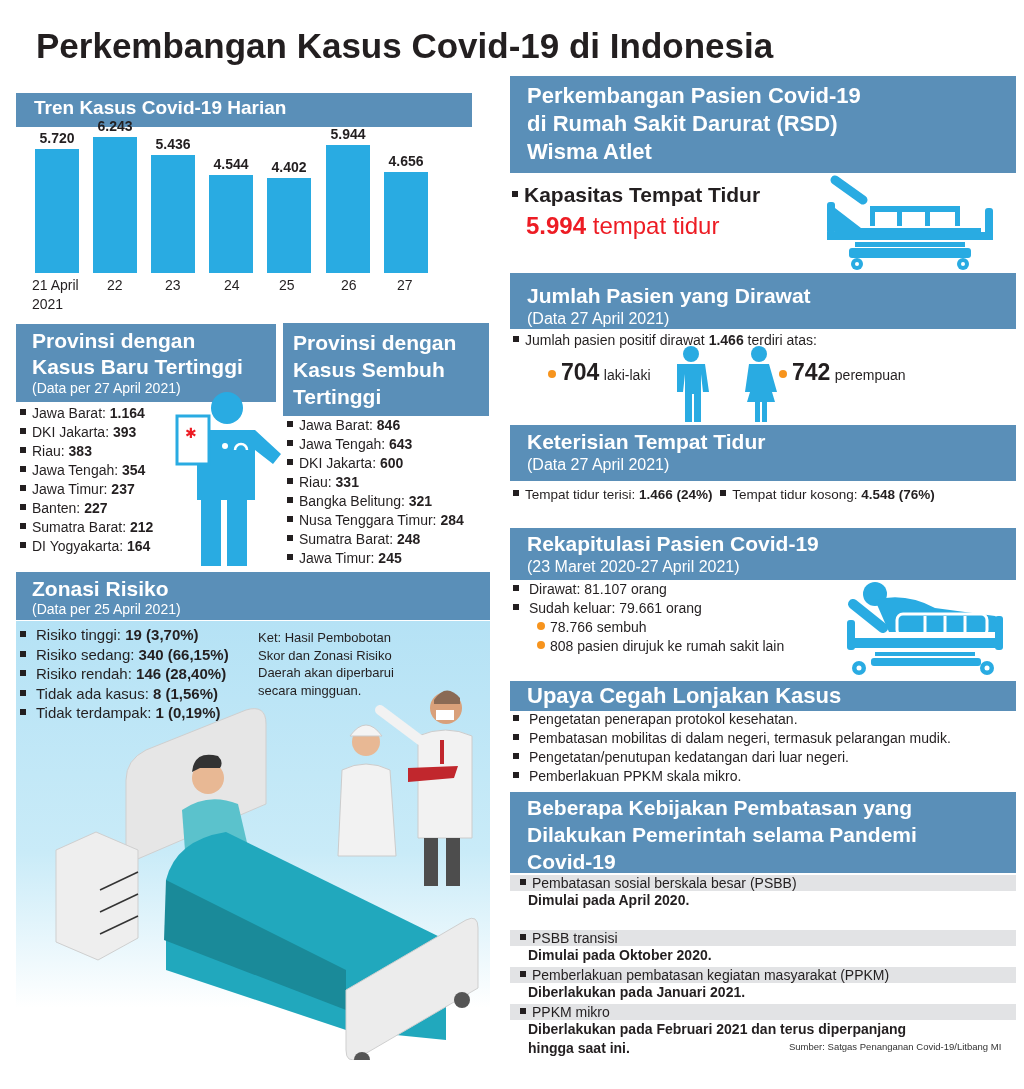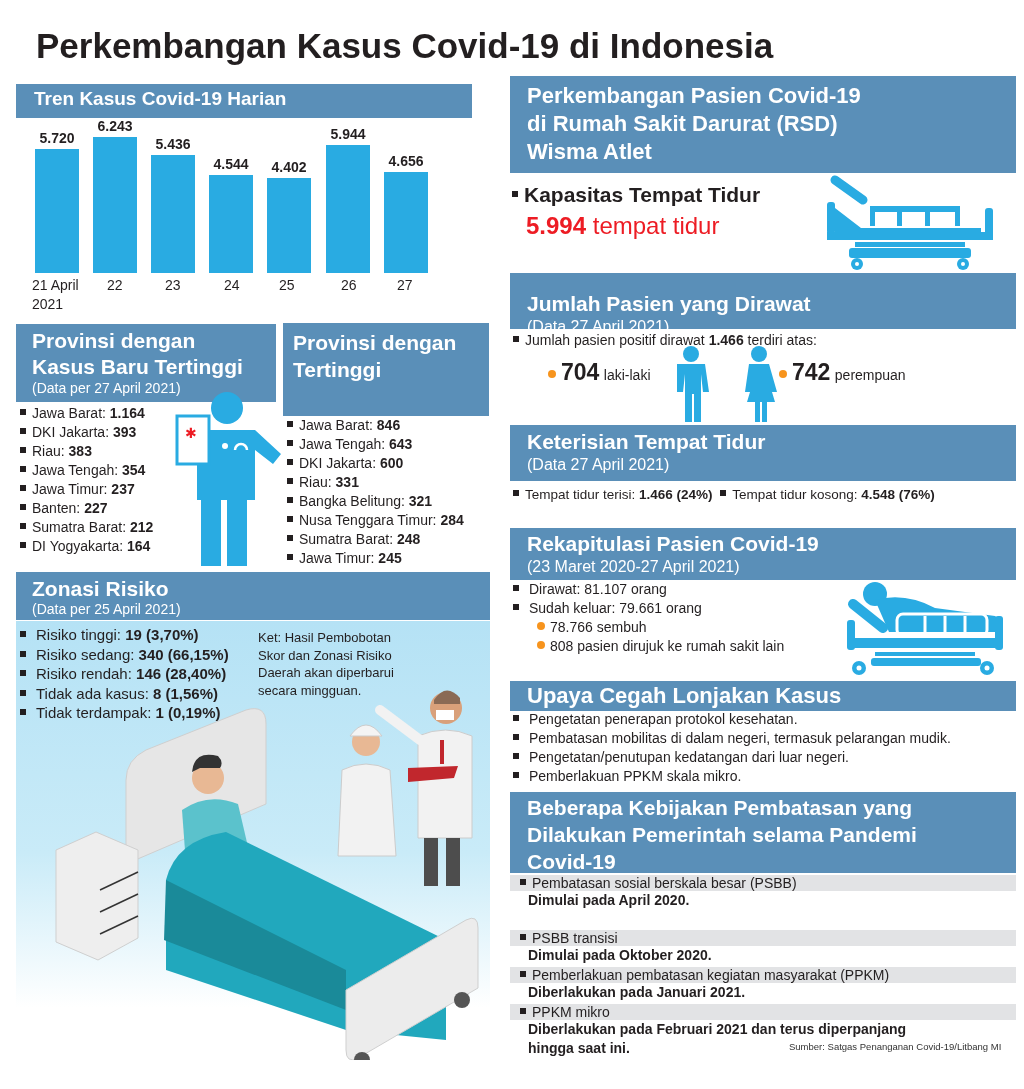--- a/index.html
+++ b/index.html
@@ -21,21 +21,21 @@
   .sub { font-weight: normal; font-size: 16px; }
   .panel-light { background: linear-gradient(#b5e2f5 0%, #c9ebf8 55%, #ffffff 92%); }
   .policy-row { background: #e2e3e5; height: 16px; font-size: 14px; line-height: 16px; padding-left: 10px; white-space: nowrap; }
   .policy-desc { font-size: 14px; font-weight: bold; padding-left: 18px; line-height: 19px; }
 </style>
 </head>
 <body>
 
 <div class="abs main-title">Perkembangan Kasus Covid-19 di Indonesia</div>
 
-<div class="abs hdr" style="left:16px; top:84px; width:456px; height:34px; font-size:19px; padding:4px 0 0 18px;">
+<div class="abs hdr" style="left:16px; top:93px; width:456px; height:34px; font-size:19px; padding:4px 0 0 18px;">
   <span>Tren Kasus Covid-19 Harian</span>
 </div>
 <div class="abs" style="left:0; top:112px; width:480px; height:210px;">
   <div class="bar-col" style="left:35px; bottom:49px;">
     <div class="bar-val">5.720</div>
     <div class="bar" style="height:124px;"></div>
   </div>
   <div class="bar-col" style="left:93px; bottom:49px;">
     <div class="bar-val">6.243</div>
     <div class="bar" style="height:136px;"></div>
@@ -92,20 +92,21 @@
   <rect x="26" y="112" width="20" height="66" fill="#29abe2"></rect>
   <rect x="52" y="112" width="20" height="66" fill="#29abe2"></rect>
   <rect x="2" y="28" width="32" height="48" fill="#ffffff" stroke="#29abe2" stroke-width="3"></rect>
   <text x="10" y="50" font-size="14" fill="#ed1c24" font-family="DejaVu Sans, sans-serif">✱</text>
   <circle cx="50" cy="58" r="3" fill="#ffffff"></circle>
   <path d="M60 62 a6 6 0 0 1 12 0" stroke="#ffffff" stroke-width="2.5" fill="none"></path>
 </svg>
 
 <div class="abs hdr" style="left:283px; top:323px; width:206px; height:93px; padding:6px 0 0 10px;">
   <div style="font-size:21px; line-height:27px;">Provinsi dengan</div>
+  <div style="font-size:21px; line-height:27px;">Kasus Sembuh</div>
   <div style="font-size:21px; line-height:27px;">Tertinggi</div>
 </div>
 <ul class="abs list" style="left:287px; top:416px;">
   <li><span class="sq"></span><span>Jawa Barat:</span> <b>846</b></li>
   <li><span class="sq"></span><span>Jawa Tengah:</span> <b>643</b></li>
   <li><span class="sq"></span><span>DKI Jakarta:</span> <b>600</b></li>
   <li><span class="sq"></span><span>Riau:</span> <b>331</b></li>
   <li><span class="sq"></span><span>Bangka Belitung:</span> <b>321</b></li>
   <li><span class="sq"></span><span>Nusa Tenggara Timur:</span> <b>284</b></li>
   <li><span class="sq"></span><span>Sumatra Barat:</span> <b>248</b></li>
@@ -190,21 +191,21 @@
   <rect x="160" y="36" width="8" height="30" rx="3" fill="#29abe2"></rect>
   <rect x="2" y="60" width="166" height="8" fill="#29abe2"></rect>
   <rect x="30" y="70" width="110" height="5" fill="#29abe2"></rect>
   <rect x="24" y="76" width="122" height="10" rx="3" fill="#29abe2"></rect>
   <circle cx="32" cy="92" r="6" fill="#29abe2"></circle>
     <circle cx="32" cy="92" r="2" fill="#fff"></circle>
   <circle cx="138" cy="92" r="6" fill="#29abe2"></circle>
     <circle cx="138" cy="92" r="2" fill="#fff"></circle>
 </svg>
 
-<div class="abs hdr" style="left:510px; top:273px; width:506px; height:56px; padding:17px 0 0 17px;">
+<div class="abs hdr" style="left:510px; top:273px; width:506px; height:56px; padding:9px 0 0 17px;">
   <div style="font-size:21px; line-height:27px;">Jumlah Pasien yang Dirawat</div>
   <div class="sub" style="line-height:20px;">(Data 27 April 2021)</div>
 </div>
 <div class="abs" style="left:513px; top:332px; font-size:14px;">
   <span class="sq"></span><span>Jumlah pasien positif dirawat</span> <b>1.466</b> <span>terdiri atas:</span>
 </div>
 <div class="abs" style="left:548px; top:359px;">
   <span class="dot"></span><b style="font-size:23px;">704</b> <span style="font-size:14px;">laki-laki</span>
 </div>
 <svg class="abs" style="left:673px; top:346px;" width="36" height="76" viewBox="0 0 36 76">

